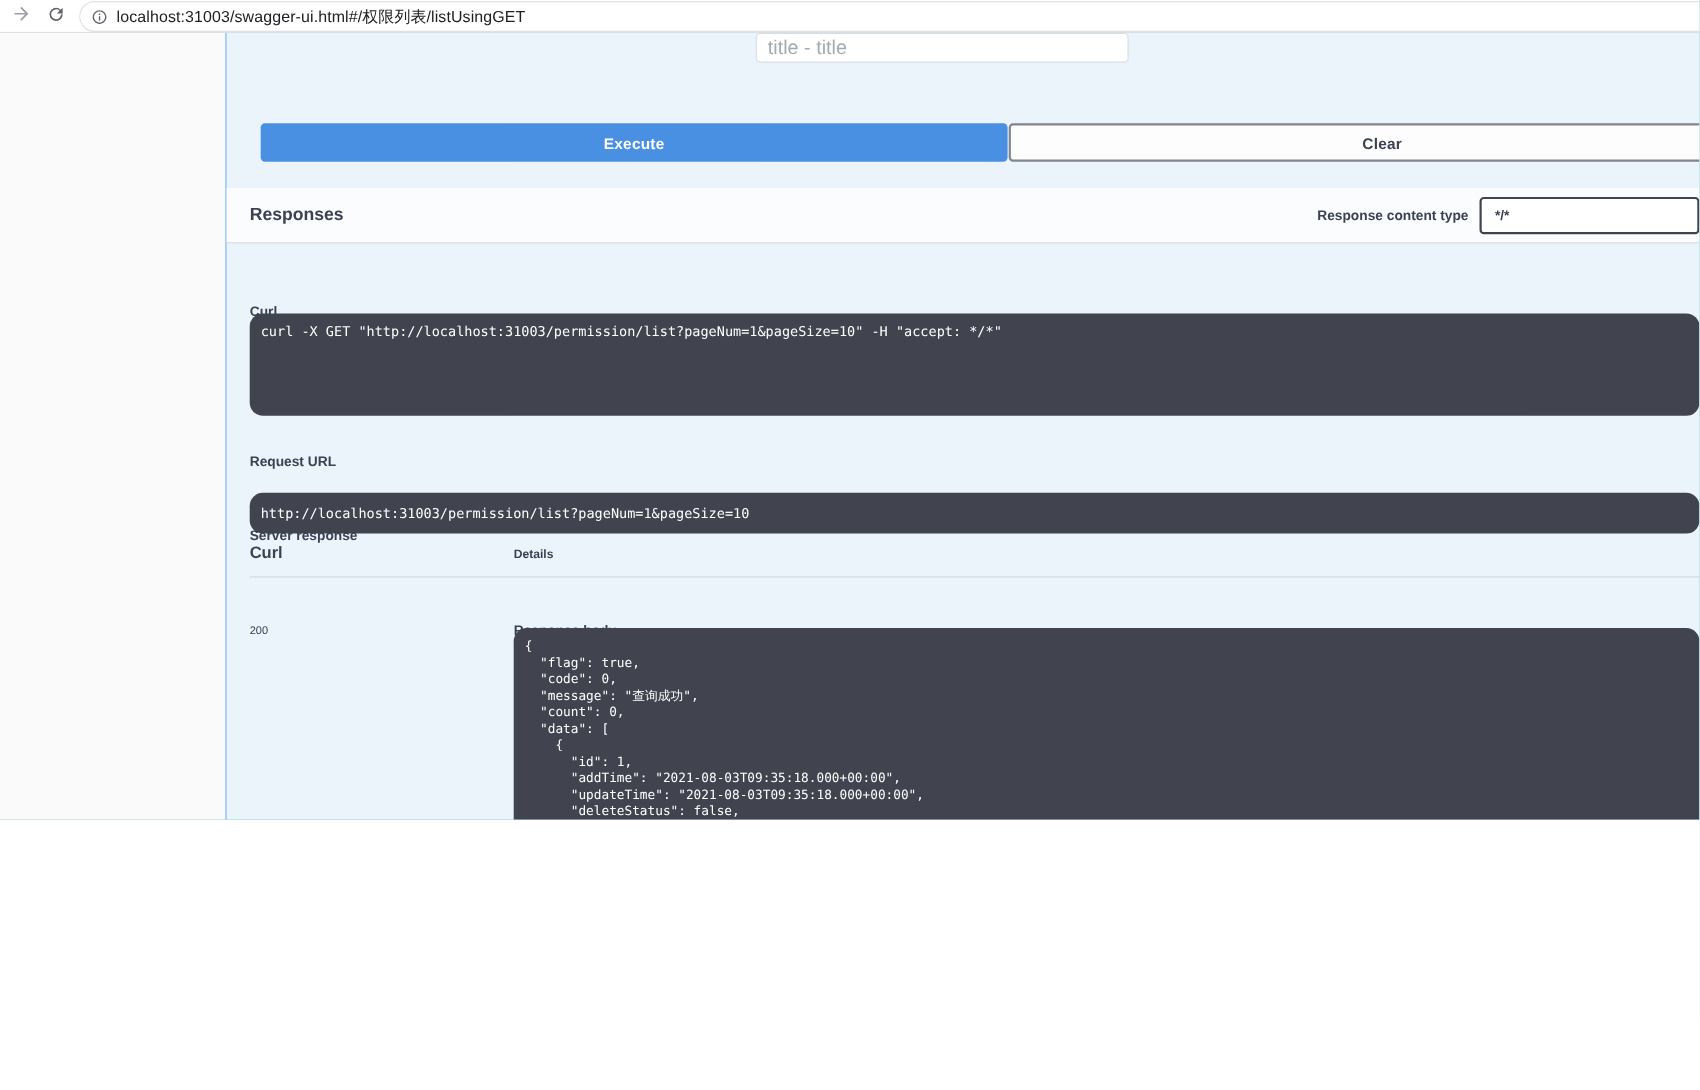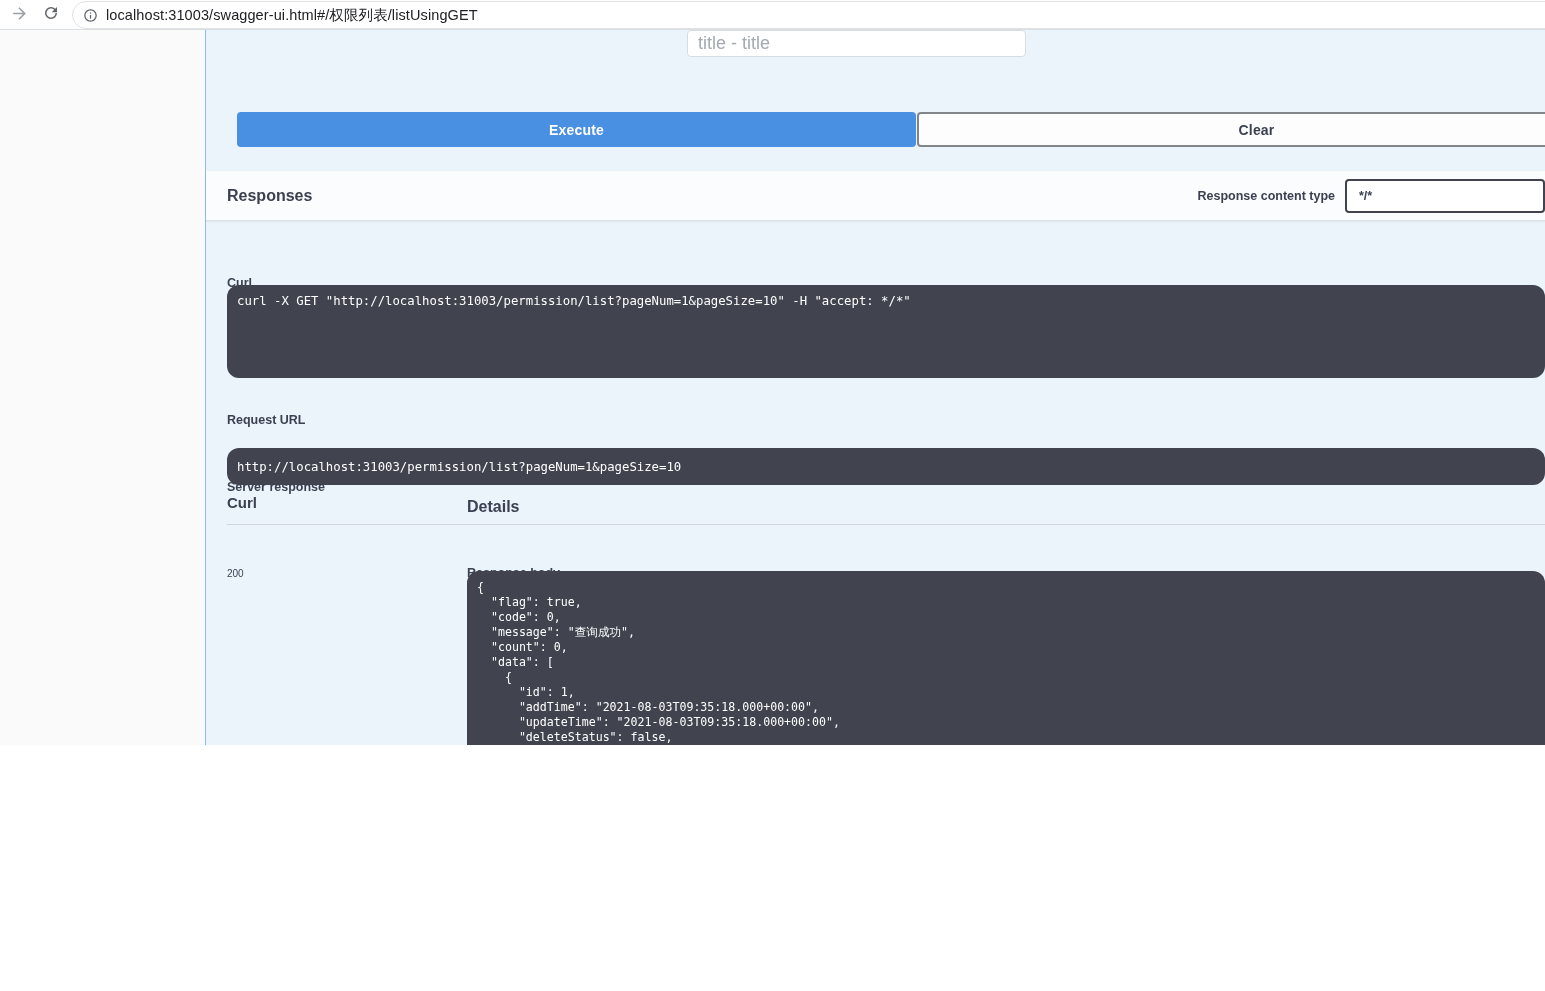--- a/index.html
+++ b/index.html
@@ -103,21 +103,21 @@
     left: 227px; top: 416px; width: 1318px; height: 37px;
     display: flex; align-items: center; padding: 5px 10px;
     font-size: 12.3px; white-space: pre; overflow: hidden; margin-top: 32px;
   }
   .code-header {
     position: absolute; left: 227px; top: 494px;
     font-size: 15px; font-weight: bold; color: #3b4151;
   }
   .details-header {
     position: absolute; left: 467px; top: 498px;
-    font-size: 16px; font-weight: bold; color: #3b4151;
+    font-size: 11px; font-weight: bold; color: #3b4151;
   }
   .table-divider {
     position: absolute; left: 227px; top: 524px; width: 1318px; height: 1px;
     background: #d2d6da;
   }
   .status-code {
     position: absolute; left: 227px; top: 568px;
     font-size: 10px; color: #3b4151;
   }
   .response-body-block {

